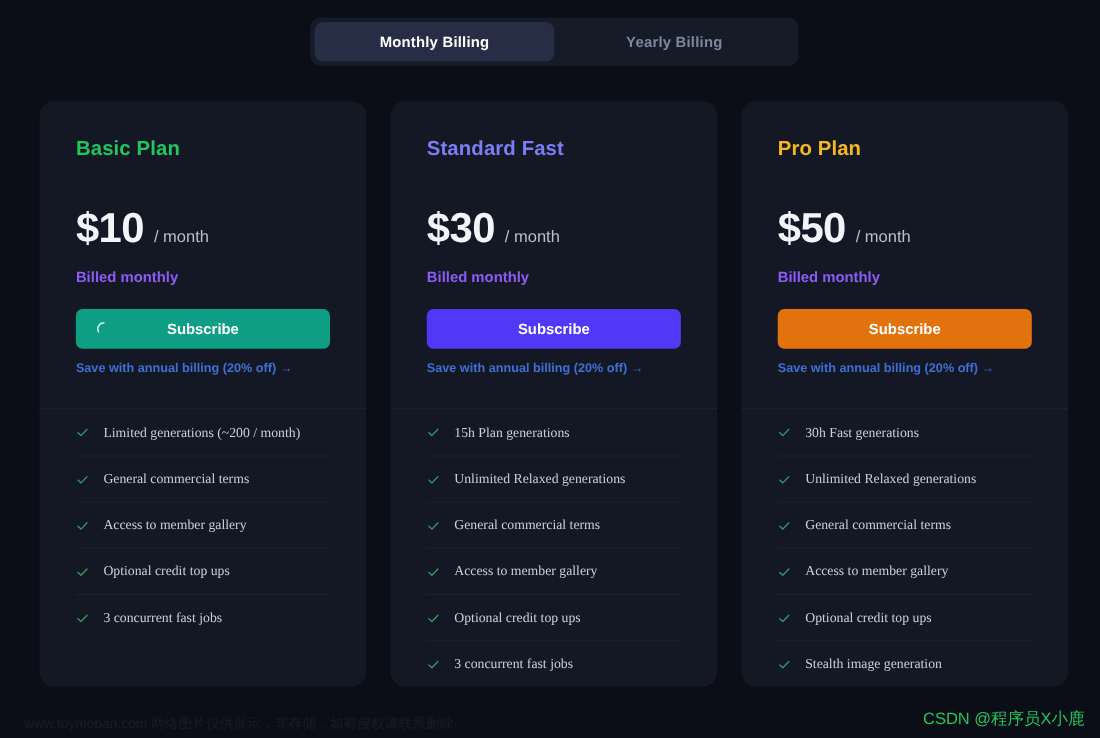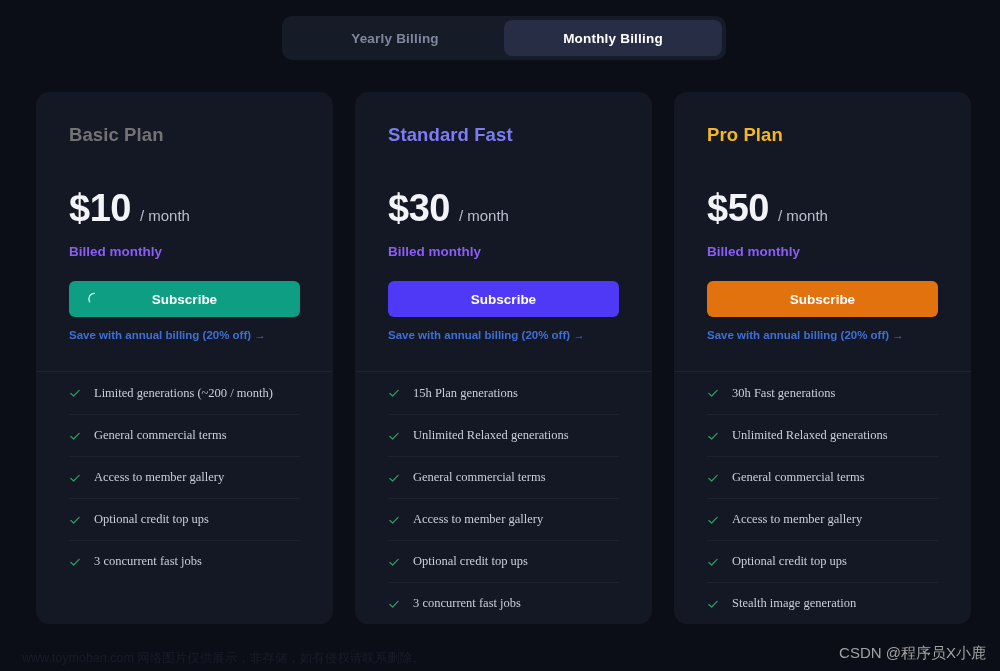--- a/index.html
+++ b/index.html
@@ -45,21 +45,21 @@
     border-radius:13px;
     overflow:hidden;
     padding-top:32px;
   }
   .card-head { padding:0 33px; }
   .plan-name {
     font-size:18.5px; font-weight:bold;
     letter-spacing:.1px;
     margin-bottom:27px;
   }
-  .plan-basic    { color:#737373; }
+  .plan-basic    { color:#22c55e; }
   .plan-standard { color:#7c7cf5; }
   .plan-pro      { color:#f5b820; }
 
   .price-row {
     display:flex; align-items:baseline;
     margin-bottom:14px;
     margin-top:41px;
   }
   .price-amount {
     font-size:38px; font-weight:bold;
@@ -139,34 +139,34 @@
   .wm-left {
     position:absolute; left:22px; bottom:4px;
     font-size:12.5px;
     color:#191d2a;
     white-space:nowrap;
     pointer-events:none;
   }
   .wm-right {
     position:absolute; right:14px; bottom:8px;
     font-size:15px;
-    color:#a3a3a3;
+    color:#22c55e;
     white-space:nowrap;
     pointer-events:none;
   }
 </style>
 </head>
 <body>
 
 <div class="toggle-wrap">
+  <div class="toggle-seg active">
+    <span>Monthly Billing</span>
+  </div>
   <div class="toggle-seg inactive">
     <span>Yearly Billing</span>
-  </div>
-  <div class="toggle-seg active">
-    <span>Monthly Billing</span>
   </div>
 </div>
 
 <div class="cards">
 
   <div class="card">
     <div class="card-head">
       <div class="plan-name plan-basic">Basic Plan</div>
       <div class="price-row">
         <span class="price-amount">$10</span>

